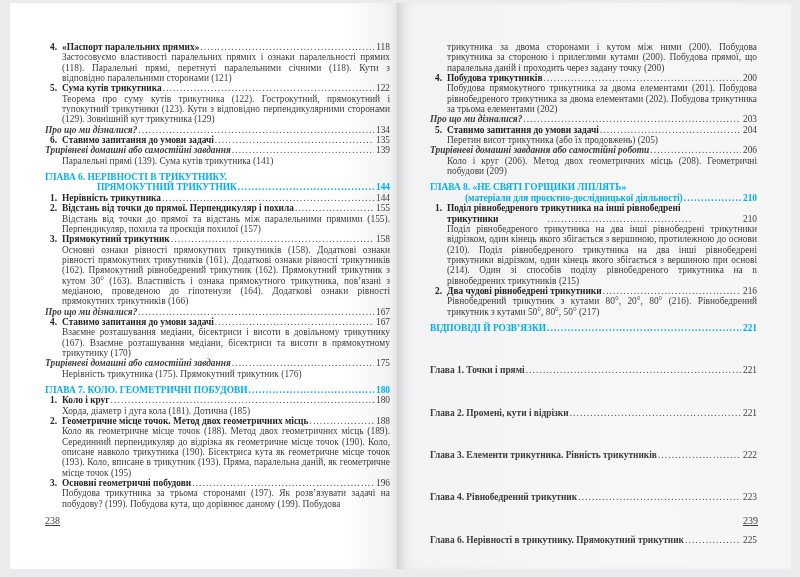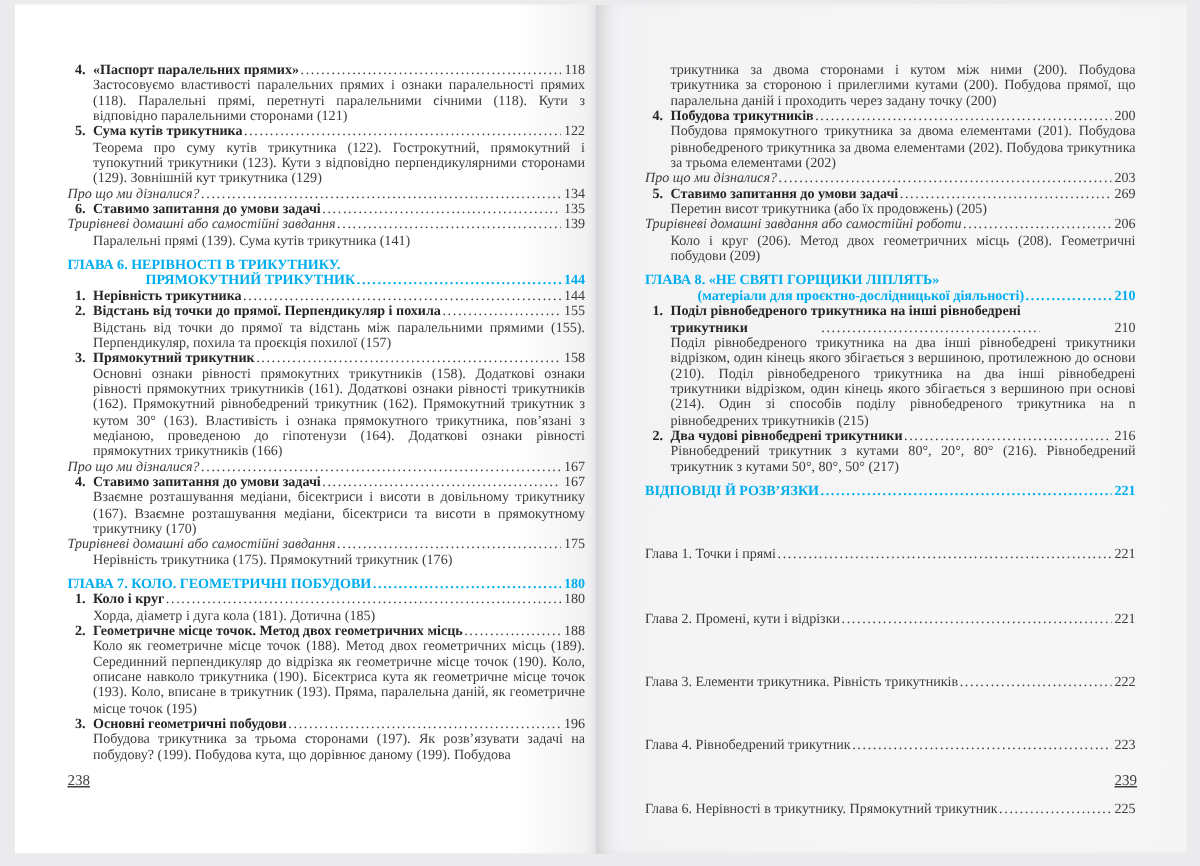--- a/index.html
+++ b/index.html
@@ -22,21 +22,21 @@
   .page.right {
     left:397px; width:394px;
     background:linear-gradient(to right,#ebebed 0%,#f3f3f5 5%,#f7f7f8 60%,#f5f5f6 100%);
     box-shadow:inset 9px 0 12px -7px rgba(0,0,0,0.16);
   }
   .content { position:absolute; top:39px; font-size:9.4px; color:var(--ink); }
   .page.left  .content { left:35px; width:345px; }
   .page.right .content { left:33px; width:327px; }
 
   .line { display:flex; align-items:baseline; line-height:10.35px; }
-  .txt { flex:0 1 auto; }
+  .txt { flex:0 1 auto;font-weight:bold; }
   .dots { flex:1 1 6px; overflow:hidden; white-space:nowrap; margin:0 1px; }
   .dots::after {
     content:"..........................................................................................................................................";
     letter-spacing:1.1px;
   }
   .pg { flex:0 0 auto; padding-left:1px; }
 
   .desc {
     padding-left:17px; text-align:justify;
     line-height:10.35px; color:var(--ink);
@@ -221,21 +221,21 @@
             <span class="txt">Про що ми дізналися?</span>
             <span class="dots"></span>
             <span class="pg">203</span>
           </div>
         </div>
         <div class="entry item">
           <div class="line has-num">
             <span class="item-num">5.</span>
             <span class="txt">Ставимо запитання до умови задачі</span>
             <span class="dots"></span>
-            <span class="pg">269</span>
+            <span class="pg">204</span>
           </div>
         </div>
         <div class="desc">Перетин висот трикутника (або їх продовжень) (205)</div>
         <div class="entry note">
           <div class="line">
             <span class="txt">Трирівневі домашні завдання або самостійні роботи</span>
             <span class="dots"></span>
             <span class="pg">206</span>
           </div>
         </div>

